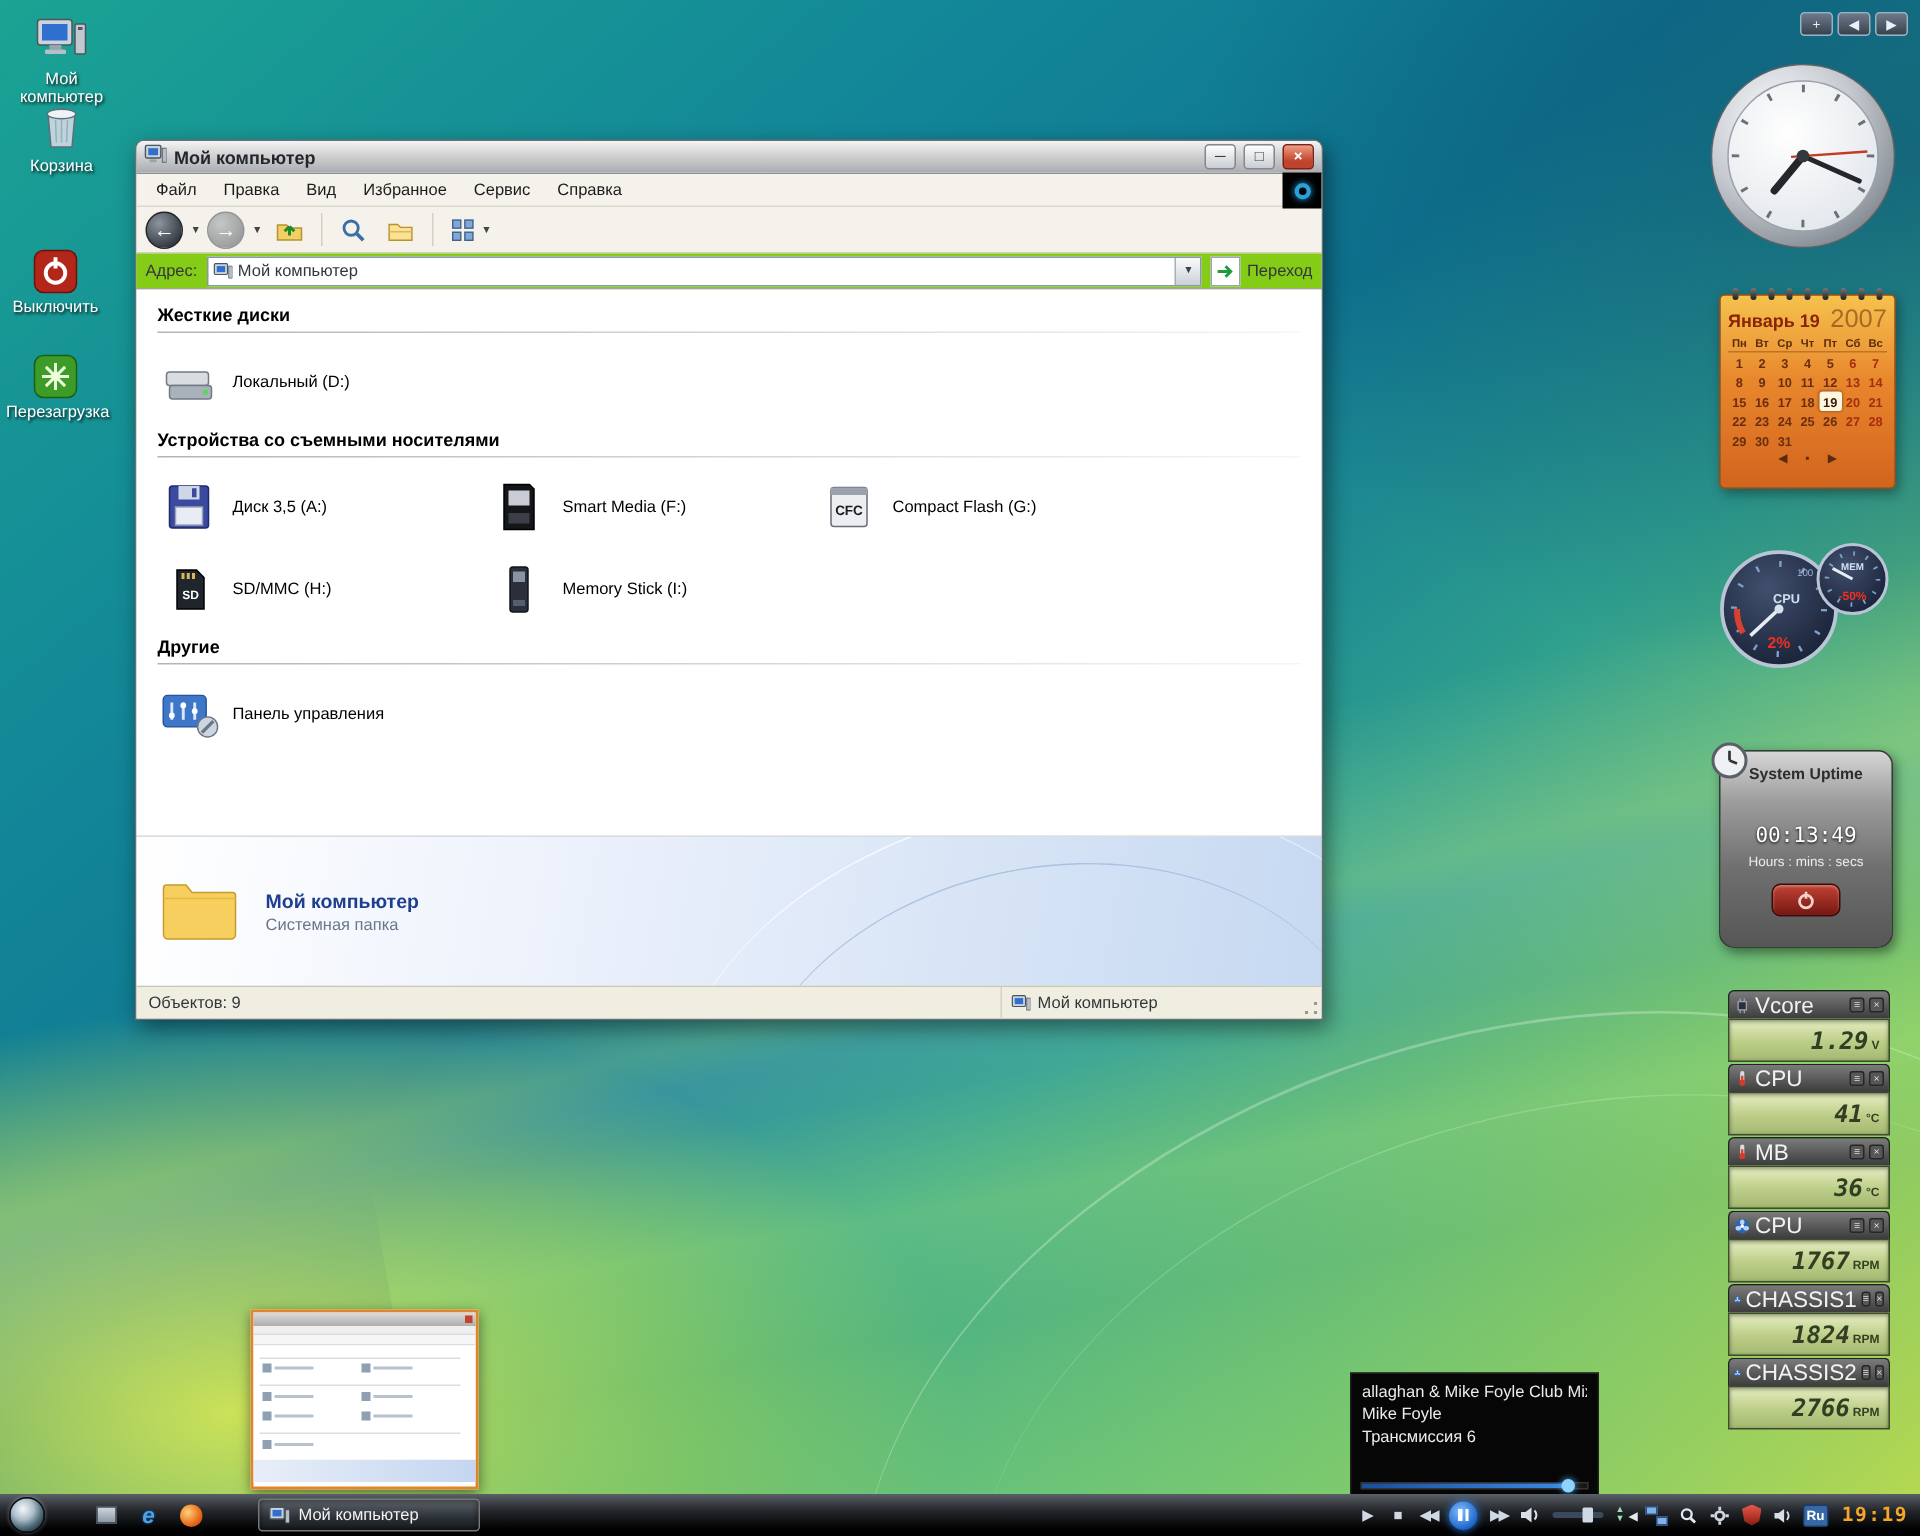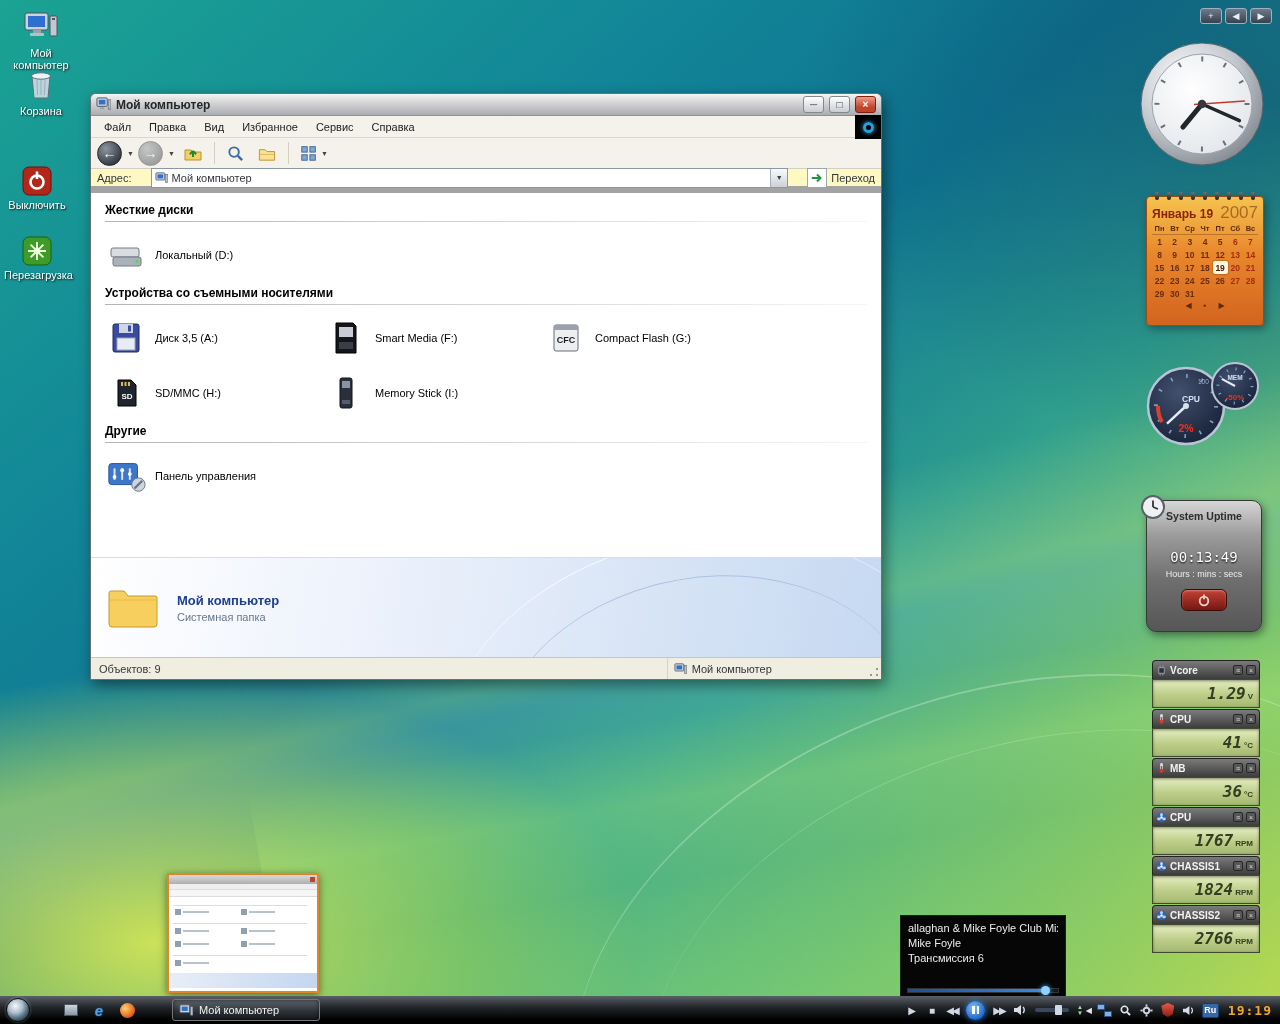--- a/index.html
+++ b/index.html
@@ -37,21 +37,21 @@
   .menu-item{padding:3px 9px;color:#1c1c1c}
   .throbber{position:absolute;right:0;top:-1px;width:26px;height:24px;background:#000;display:flex;align-items:center;justify-content:center}
   .throbber .ring{width:11px;height:11px;border-radius:50%;border:3px solid #2a9fd8;box-shadow:0 0 5px #2a9fd8}
   .toolbar{height:31px;flex:none;display:flex;align-items:center;gap:4px;padding:0 6px;background:#f4f2ea;border-bottom:1px solid #d3cfc2}
   .nav-circle{width:25px;height:25px;border-radius:50%;flex:none;display:flex;align-items:center;justify-content:center;color:#fff;font-size:14px;
     background:radial-gradient(circle at 35% 30%,#8d959f,#343a42 75%);border:1px solid #23272d}
   .nav-circle.disabled{opacity:.45}
   .mini-drop{font-size:7px;color:#444;margin-left:1px}
   .tool-sep{width:1px;height:22px;background:#d3cfc2;margin:0 3px}
   .tbtn{height:26px;display:flex;align-items:center;gap:2px;padding:0 4px;border-radius:3px}
-  .addrbar{height:24px;flex:none;display:flex;align-items:center;gap:19px;padding:0 6px;background:#fef9c3;border-bottom:7px solid #a3a3a3;color:#33373c}
+  .addrbar{height:24px;flex:none;display:flex;align-items:center;gap:6px;padding:0 6px;background:#84cc16;border-bottom:1px solid #a3a3a3;color:#33373c}
   .addr-combo{flex:1;display:flex;align-items:center;gap:4px;height:20px;background:#fff;border:1px solid #8a97a5;padding-left:3px}
   .addr-drop{width:17px;height:18px;margin-left:auto;background:linear-gradient(#fafafa,#ccd1d8);border-left:1px solid #a6b0ba;display:flex;align-items:center;justify-content:center;font-size:7px;color:#354352}
   .go{display:flex;align-items:center;gap:4px}
   .go-box{width:20px;height:20px;border:1px solid #9aa6b2;background:#fff;display:flex;align-items:center;justify-content:center}
 
   .content{flex:1;background:#fff;padding:6px 0 0 14px;overflow:hidden}
   .sec-title{font-size:12px;font-weight:bold;color:#000;margin-top:4px}
   .sec-rule{height:1px;background:linear-gradient(90deg,#b4b4b4,#e2e2e2 70%,#f6f6f6);margin:4px 14px 5px 0}
   .tiles{display:flex;flex-wrap:wrap;width:680px}
   .tile{width:220px;height:55px;display:flex;align-items:center;gap:8px}
@@ -105,21 +105,21 @@
   .up-title{margin-top:9px;text-align:center;font-size:10.5px;font-weight:bold;color:#2d2d2d}
   .up-display{margin-top:27px;text-align:center;font-size:14px;font-weight:normal;color:#fff;text-shadow:0 1px 2px #000;font-family:"DejaVu Sans Mono",monospace}
   .up-caption{margin-top:4px;text-align:center;font-size:9px;color:#ececec}
   .up-power{margin:10px auto 0;width:46px;height:22px;border-radius:6px;display:flex;align-items:center;justify-content:center;
     background:linear-gradient(#c24234,#741712);border:1px solid #3a0c08;box-shadow:inset 0 1px 2px rgba(255,255,255,.35)}
 
   
   .monstack{position:absolute;left:1152px;top:660px;width:108px;display:flex;flex-direction:column;gap:1px;z-index:10}
   .mon-head{height:19px;display:flex;align-items:center;gap:3px;padding:0 3px;
     background:linear-gradient(#7b7b7b,#3c3c3c);border:1px solid #222;border-bottom:none;border-radius:4px 4px 0 0}
-  .mon-label{font-size:10px;color:#f2f2f2;font-weight:bold;flex:1}
+  .mon-label{font-size:15px;color:#f2f2f2;font-weight:normal;flex:1}
   .mon-btn{width:10px;height:10px;font-size:7px;line-height:9px;text-align:center;color:#ddd;background:#575757;border:1px solid #262626;border-radius:2px}
   .mon-lcd{height:29px;display:flex;align-items:baseline;justify-content:flex-end;padding:4px 6px 0 0;
     background:linear-gradient(180deg,#e6eec2,#bccd87 55%,#a5b972);border:1px solid #3f4a2e;box-shadow:inset 0 1px 3px rgba(0,0,0,.45)}
   .mon-val{font-family:"DejaVu Sans Mono",monospace;font-style:italic;font-weight:bold;font-size:16px;color:#333f22}
   .mon-unit{font-size:8px;font-weight:bold;color:#333f22;margin-left:2px}
 
   
   .player{position:absolute;left:900px;top:915px;width:166px;height:84px;background:#060606;border:1px solid #1f1f1f;padding:5px 7px;color:#ececec;z-index:40}
   .pl-line{font-size:11px;line-height:15px;white-space:nowrap;overflow:hidden}
   .pl-prog{position:absolute;left:6px;right:6px;bottom:5px;height:5px;background:#161616;border:1px solid #333}

